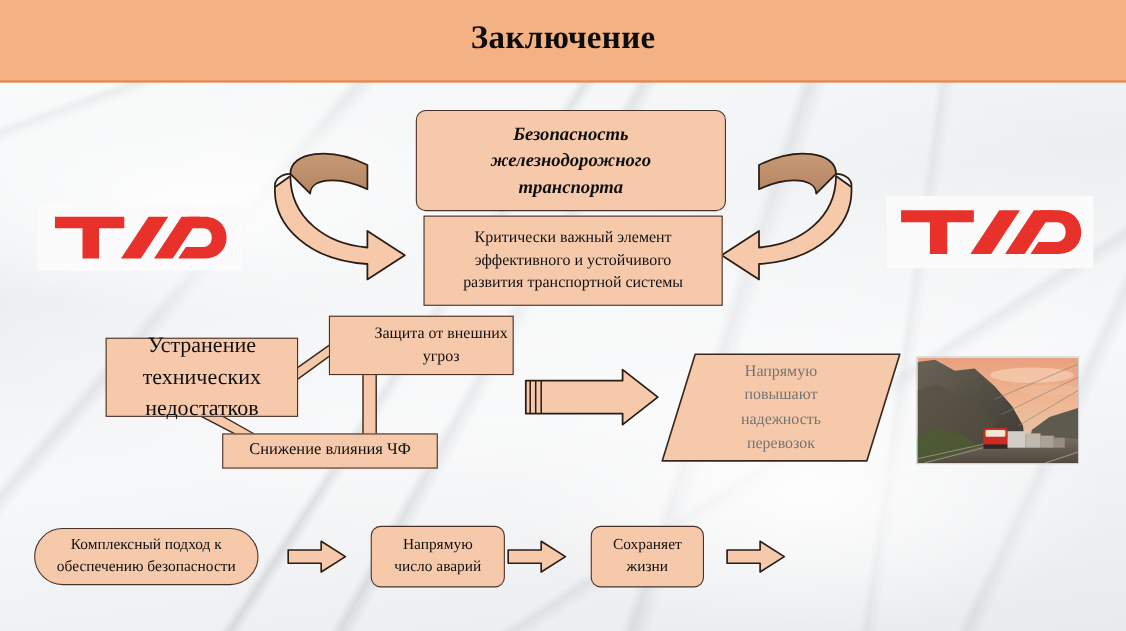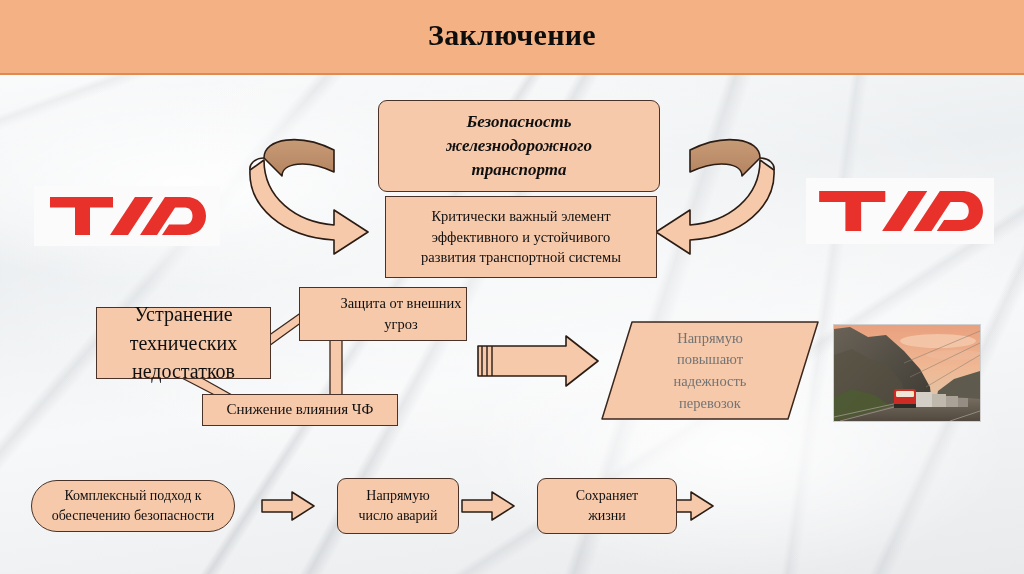--- a/index.html
+++ b/index.html
@@ -313,21 +313,21 @@
     </span>
   </div>
 
   <div class="box rounded" style="left:337px; top:478px; width:122px; height:56px; font-size:14px;">
     <span>
       <span>Напрямую</span><br>
       <span>число аварий</span>
     </span>
   </div>
 
-  <div class="box rounded" style="left:537px; top:478px; width:140px; height:56px; font-size:14px;">
+  <div class="box rounded" style="left:537px; top:478px; width:103px; height:56px; font-size:14px;">
     <span>
       <span>Сохраняет</span><br>
       <span>жизни</span>
     </span>
   </div>
 
 
 </div>
 
 </body></html>

